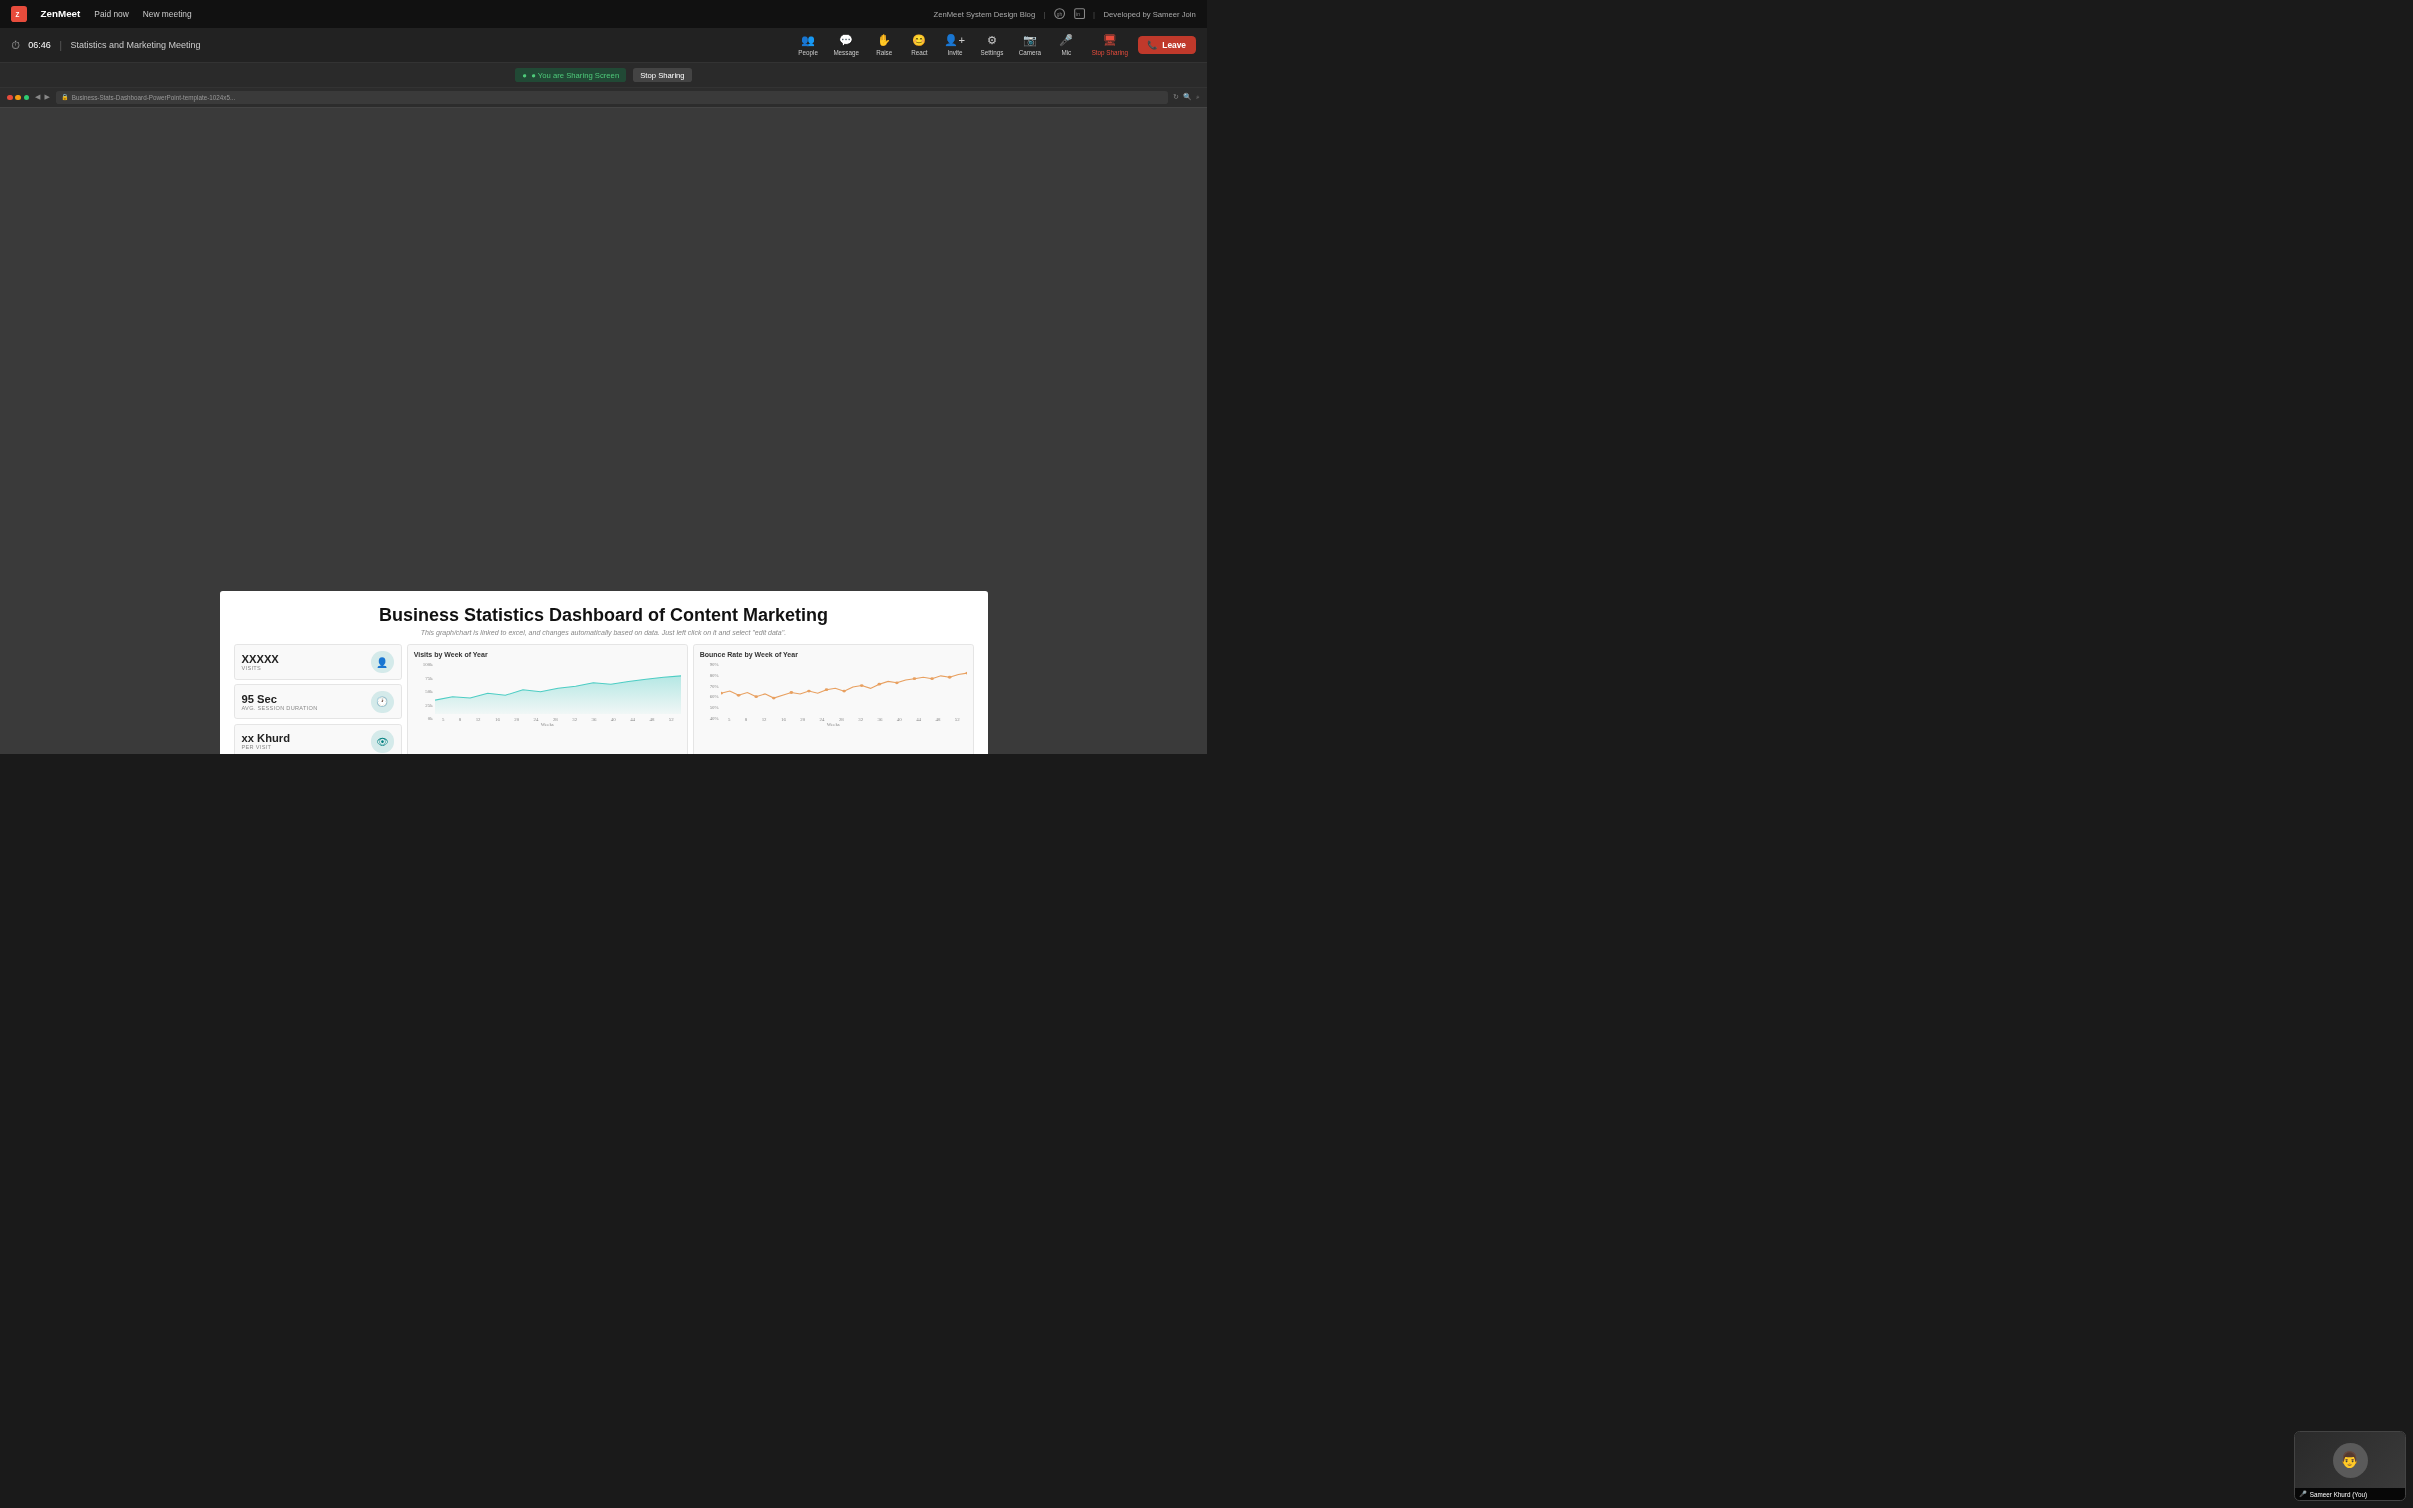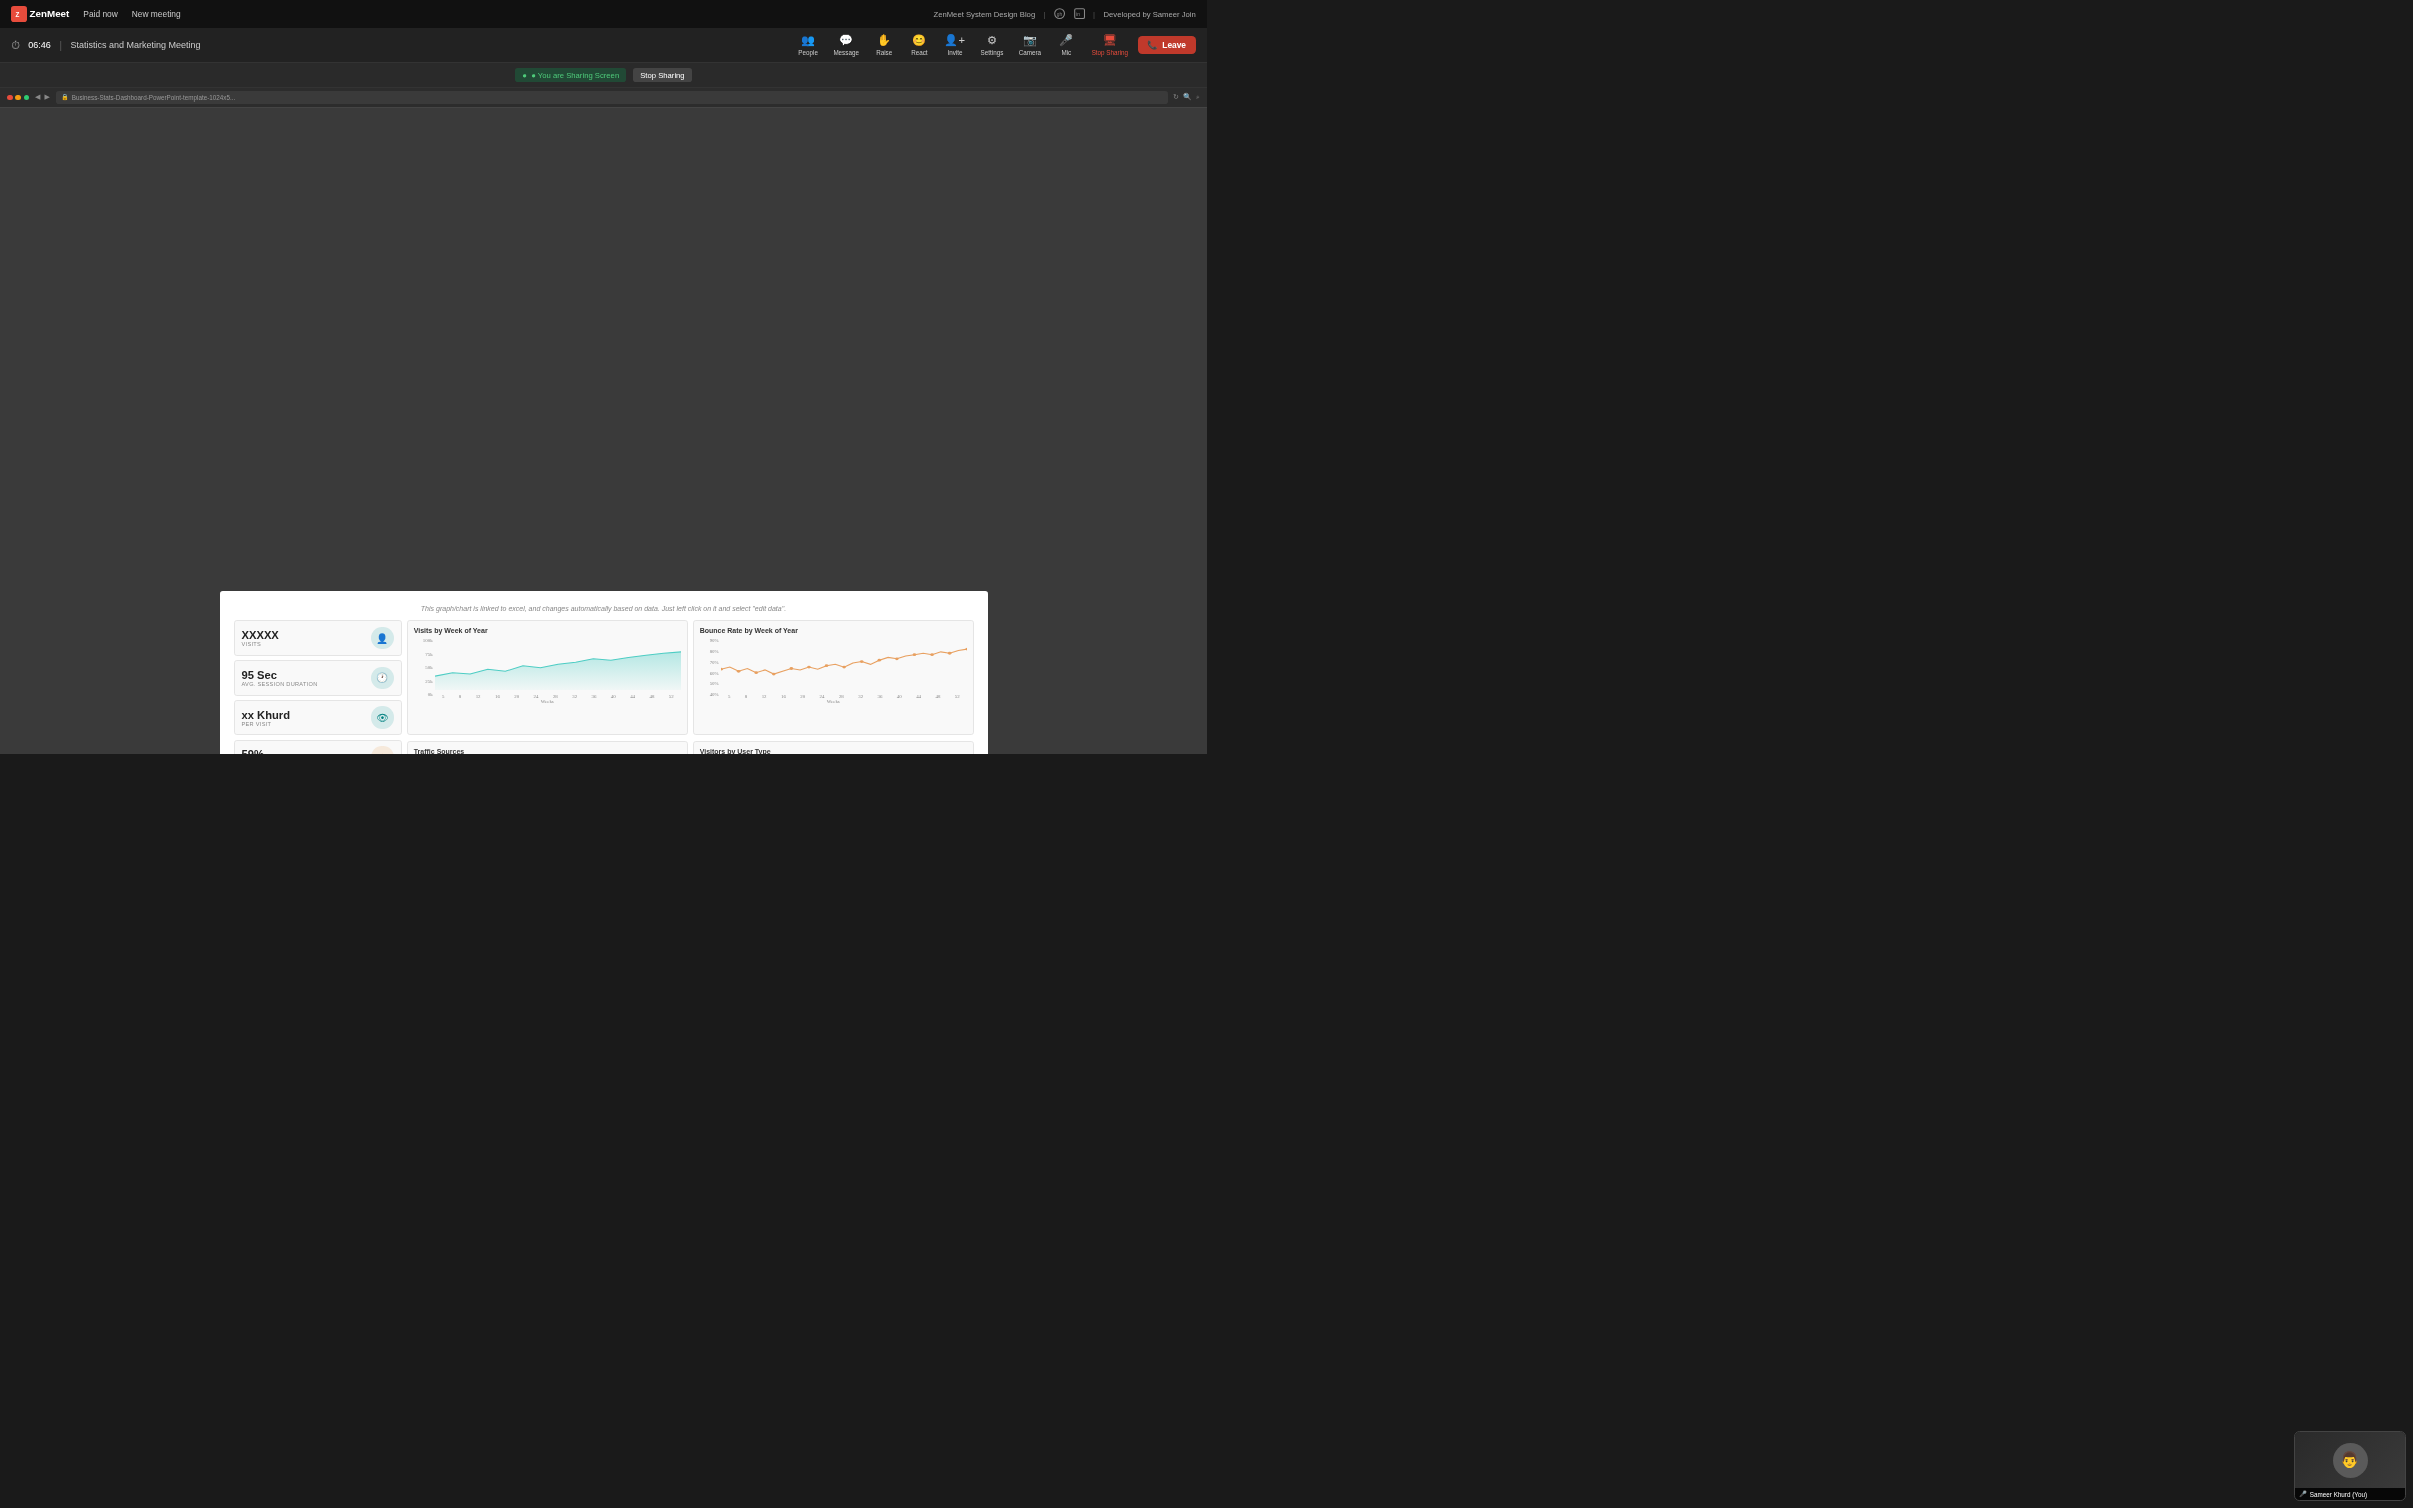--- a/index.html
+++ b/index.html
@@ -15,21 +15,21 @@
     
     .top-nav {
       height: 28px;
       background: #111;
       display: flex;
       align-items: center;
       padding: 0 11.2px;
       justify-content: space-between;
     }
     .top-nav-left { display: flex; align-items: center; gap: 14px; }
-    .logo { display: flex; align-items: center; gap: 3px; font-weight: 700; font-size: 9.8px; color: #fff; }
+    .logo { display: flex; align-items: center; gap: 14px; font-weight: 700; font-size: 9.8px; color: #fff; }
     .logo-icon { width: 15.4px; height: 15.4px; background: #e74c3c; border-radius: 2.8px; display: flex; align-items: center; justify-content: center; font-size: 7px; }
     .nav-link { font-size: 8.4px; color: #ccc; cursor: pointer; }
     .top-nav-right { display: flex; align-items: center; gap: 8.4px; font-size: 7.7px; color: #aaa; }
 
     
     .meeting-bar {
       height: 35px;
       background: #222;
       display: flex;
       align-items: center;
@@ -361,20 +361,21 @@
     <span>↻</span>
     <span>🔍</span>
     <span>⌕</span>
   </div>
 </div>
 
 <div class="content-area">
   <div class="presentation-wrapper">
     <div class="presentation-slide">
 
+      <div class="slide-title">Business Statistics Dashboard of Content Marketing</div>
       <div class="slide-subtitle">This graph/chart is linked to excel, and changes automatically based on data. Just left click on it and select "edit data".</div>
 
       <div class="slide-body">
 
         <div class="left-stats">
           <div class="stat-card">
             <div>
               <div class="stat-value">XXXXX</div>
               <div class="stat-label">VISITS</div>
             </div>

